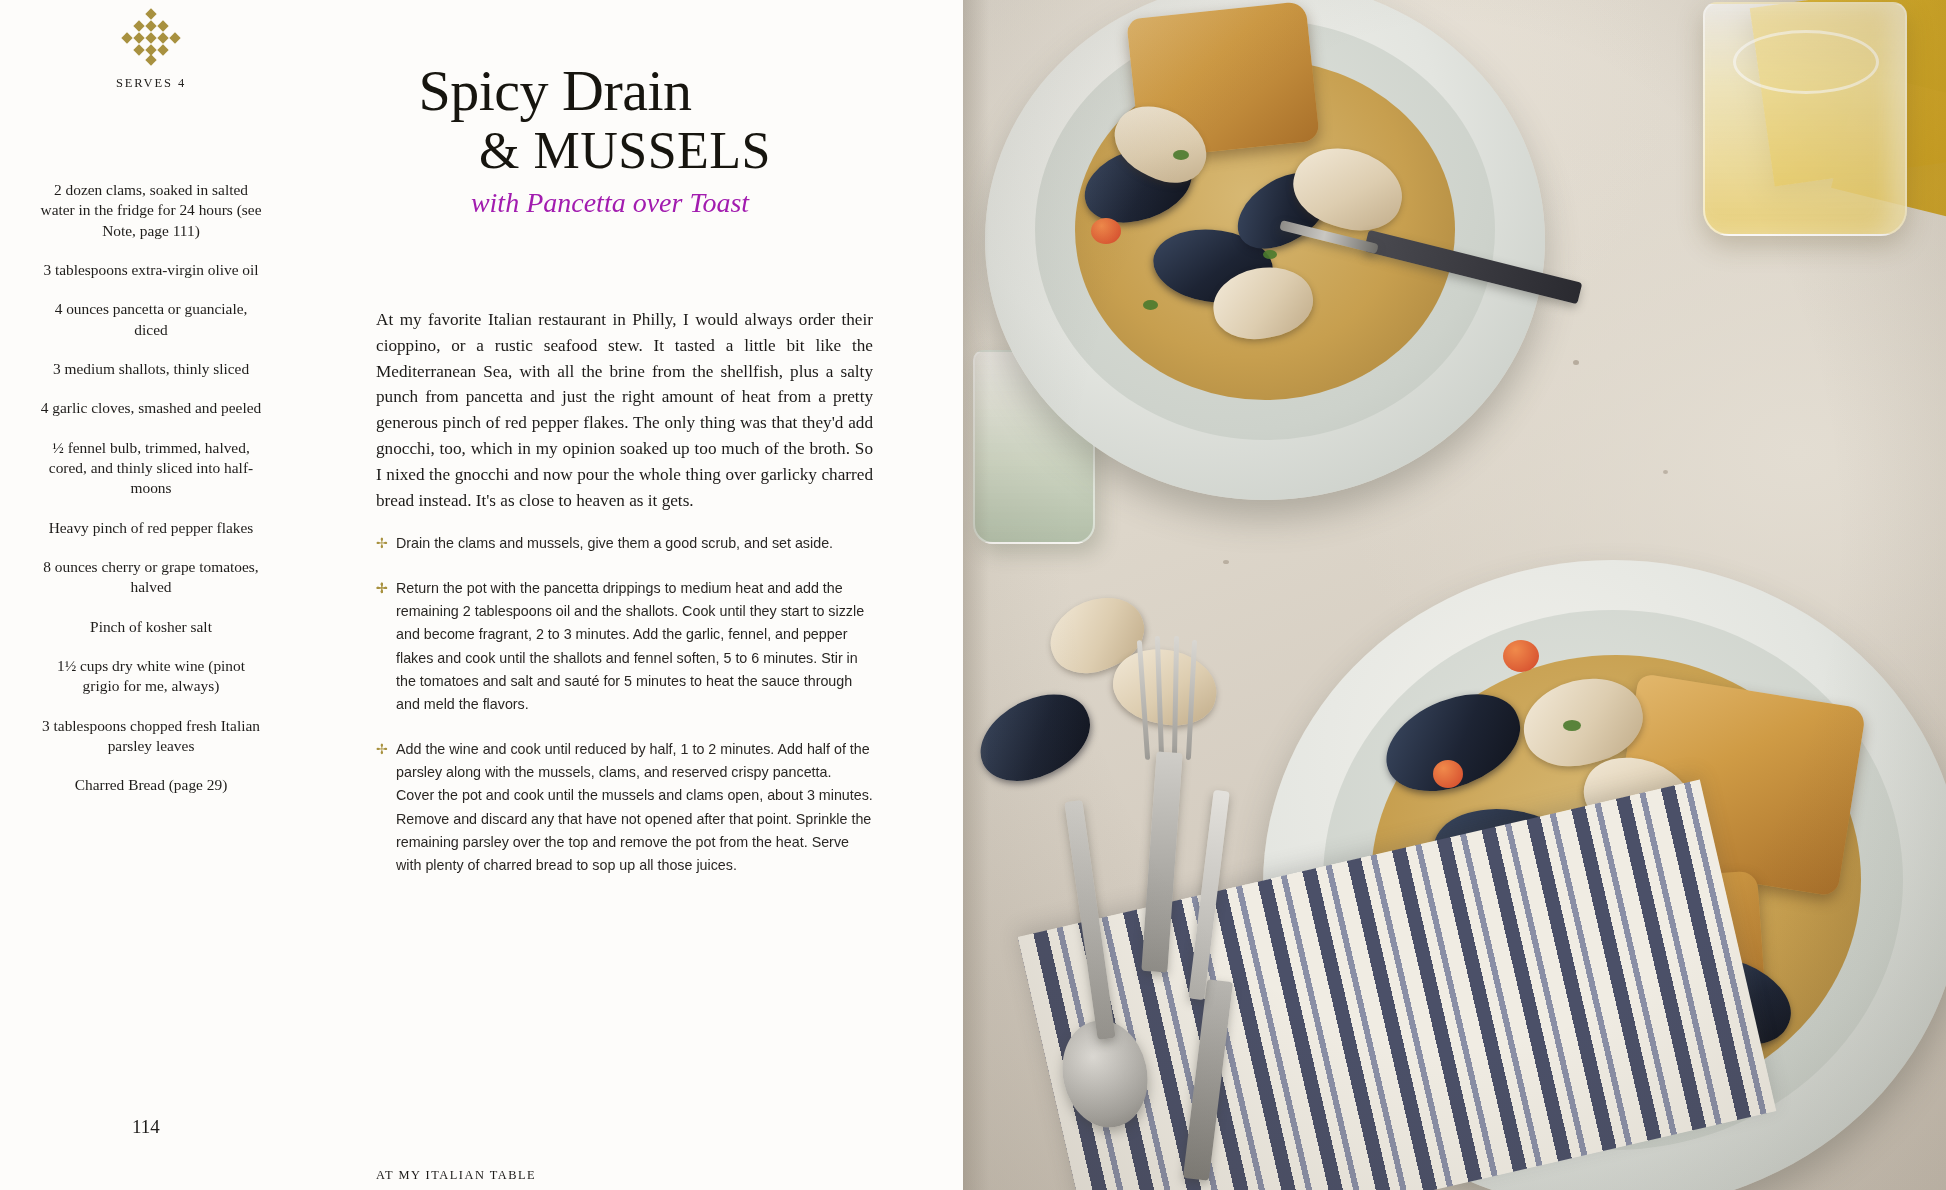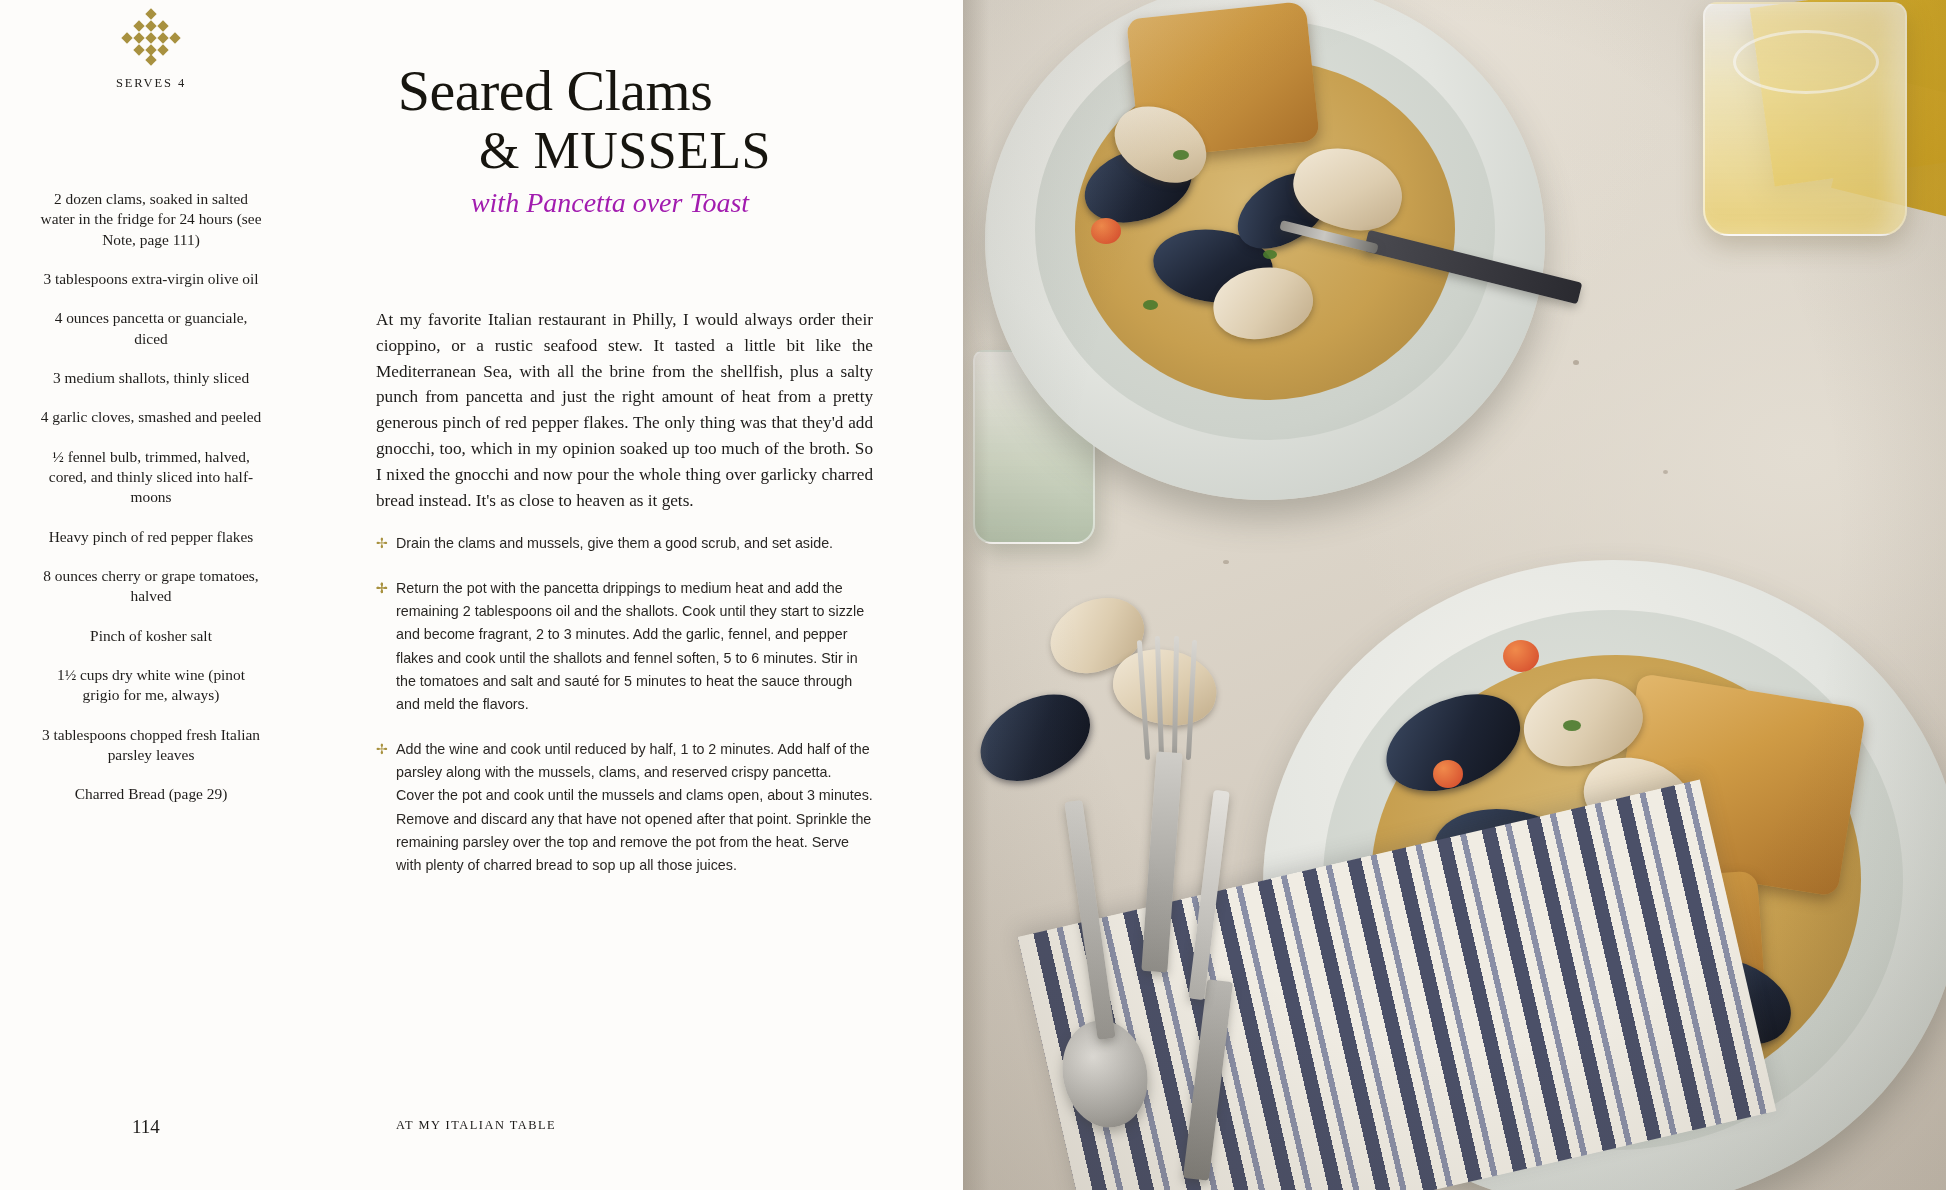--- a/index.html
+++ b/index.html
@@ -46,21 +46,20 @@
     font-size: 12.5px;
     letter-spacing: 1.9px;
     color: #24221f;
   }
   .ingredients {
     position: absolute;
     left: 38px;
     top: 180px;
     width: 226px;
     text-align: center;
-    margin-top: 9px;
   }
   .ingredients li {
     list-style: none;
     font-family: "Liberation Serif", serif;
     font-size: 15.4px;
     line-height: 1.32;
     margin: 0 0 19px 0;
     color: #1e1c1a;
   }
   .ingredients ul { margin: 0; padding: 0; }
@@ -160,26 +159,25 @@
     position: absolute;
     left: 132px;
     top: 1116px;
     font-family: "Liberation Serif", serif;
     font-size: 19px;
     color: #1c1a18;
   }
   .running-head {
     position: absolute;
     left: 376px;
-    top: 1118px;
+    top: 1168px;
     font-family: "Liberation Serif", serif;
     font-size: 12.4px;
     letter-spacing: 1.5px;
     color: #1c1a18;
-    margin-left: 20px;
   }
 
   
   .photo-page {
     position: relative;
     width: 983px;
     height: 1190px;
     flex: 0 0 983px;
     overflow: hidden;
     background: #cfc8bd;
@@ -391,21 +389,21 @@
         <li>8 ounces cherry or grape tomatoes, halved</li>
         <li>Pinch of kosher salt</li>
         <li>1½ cups dry white wine (pinot grigio for me, always)</li>
         <li>3 tablespoons chopped fresh Italian parsley leaves</li>
         <li>Charred Bread (page 29)</li>
       </ul>
     </div>
 
 
     <div class="title-block">
-      <div class="title-line1">Seared Clams</div>
+      <div class="title-line1">Spicy Drain</div>
       <div class="title-line2">&amp; MUSSELS</div>
       <div class="title-sub">with Pancetta over Toast</div>
     </div>
 
     <div class="intro">At my favorite Italian restaurant in Philly, I would always order their cioppino, or a rustic seafood stew. It tasted a little bit like the Mediterranean Sea, with all the brine from the shellfish, plus a salty punch from pancetta and just the right amount of heat from a pretty generous pinch of red pepper flakes. The only thing was that they'd add gnocchi, too, which in my opinion soaked up too much of the broth. So I nixed the gnocchi and now pour the whole thing over garlicky charred bread instead. It's as close to heaven as it gets.</div>
 
     <div class="steps">
       <div class="step">
         <span class="marker">✢</span>
         <span>Drain the clams and mussels, give them a good scrub, and set aside.</span>

